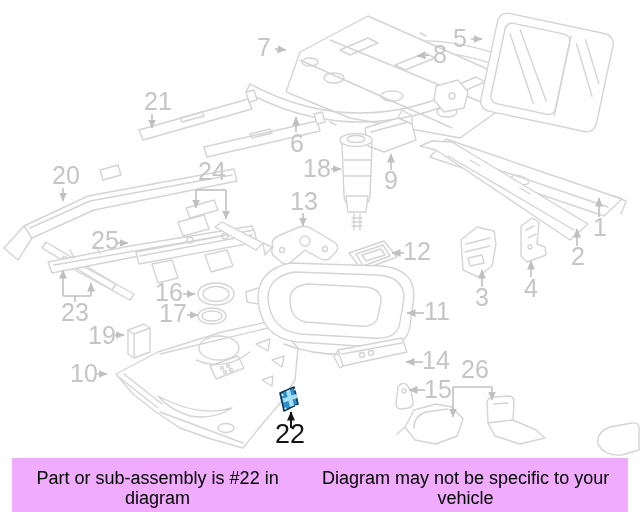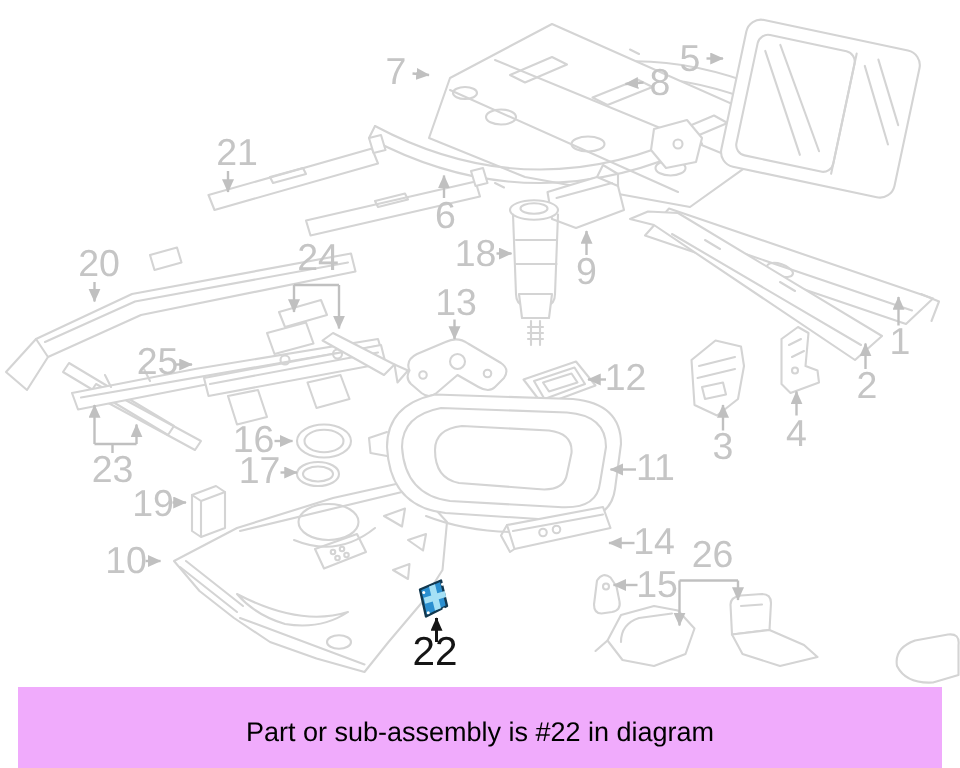--- a/index.html
+++ b/index.html
@@ -299,13 +299,14 @@
     <text class="callout" x="75" y="321">23</text>
     <text class="callout" x="212" y="180">24</text>
     <text class="callout" x="105" y="249">25</text>
     <text class="callout" x="475" y="378">26</text>
   </g>
 </svg>
 </div>
 
 <div class="banner">
   <div>Part or sub-assembly is #22 in diagram</div>
+  <div>Diagram may not be specific to your vehicle</div>
 </div>
 
 </body></html>

